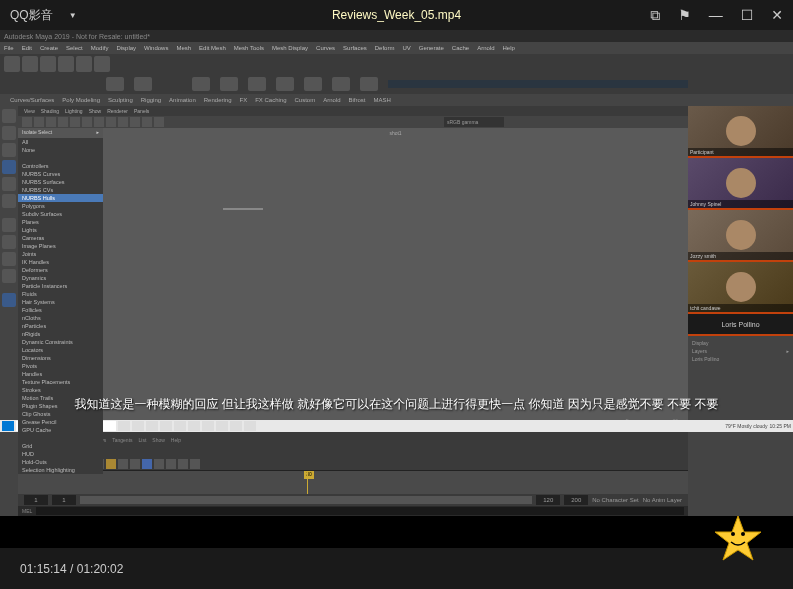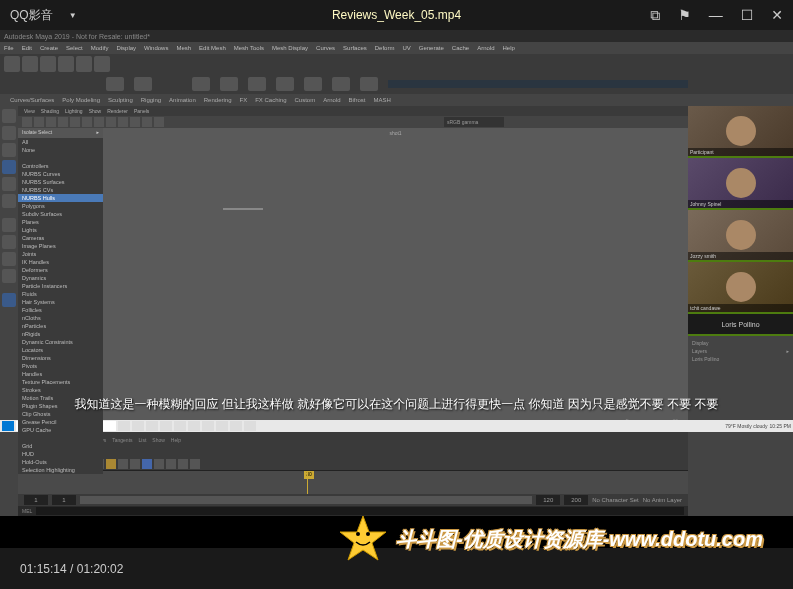--- a/index.html
+++ b/index.html
@@ -3,21 +3,21 @@
 <meta charset="utf-8">
 <style>
 *{margin:0;padding:0;box-sizing:border-box;font-family:"Microsoft YaHei",Arial,sans-serif}
 body{background:#000;width:793px;height:589px;overflow:hidden;position:relative}
 .titlebar{height:30px;background:#1a1a1a;display:flex;align-items:center;padding:0 10px;color:#ccc;font-size:12px}
 .app-name{display:flex;align-items:center;gap:16px}
 .app-name span.drop{font-size:8px}
 .file-name{position:absolute;left:50%;transform:translateX(-50%);color:#fef9c3}
 .win-controls{margin-left:auto;display:flex;gap:18px}
 .win-controls span{cursor:pointer;font-size:14px;color:#ccc}
-.content{height:462px;position:relative;background:#4d7c0f}
+.content{height:462px;position:relative;background:#c2410c}
 .maya-titlebar{height:12px;background:#2a2a2a;color:#888;font-size:7px;padding:1px 4px;display:flex;align-items:center}
 .maya-menubar{height:12px;background:#444;display:flex;gap:8px;padding:0 4px;align-items:center;font-size:6px;color:#bbb}
 .maya-menubar span{cursor:pointer}
 .maya-shelf{height:20px;background:#3a3a3a;display:flex;align-items:center;gap:2px;padding:2px 4px}
 .shelf-btn{width:16px;height:16px;background:#555;border-radius:2px}
 .zoom-bar{height:20px;background:#3a3a3a;display:flex;align-items:center;justify-content:center;gap:10px}
 .zoom-icon{width:18px;height:14px;background:#555;border-radius:2px}
 .zoom-slider{width:300px;height:8px;background:#2a3540}
 .maya-shelf2{height:12px;background:#444;display:flex;gap:8px;padding:0 10px;font-size:6px;color:#aaa;align-items:center}
 .workspace{display:flex;height:410px}
@@ -385,18 +385,17 @@
 
 <div class="watermark">
   <div class="wm-star">
     <svg viewBox="0 0 50 50">
         <polygon points="25,2 31,18 48,18 34,29 40,46 25,36 10,46 16,29 2,18 19,18" fill="#ffcc33" stroke="#cc9900" stroke-width="1"></polygon>
         <circle cx="20" cy="20" r="2" fill="#000"></circle>
         <circle cx="30" cy="20" r="2" fill="#000"></circle>
         <path d="M18,28 Q25,34 32,28" stroke="#000" fill="none" stroke-width="1.5"></path>
       </svg>
   </div>
-  <div class="wm-text">斗斗图-优质设计资源库-www.ddotu.com</div>
 </div>
 
 <div class="bottombar">
   <span><span>01:15:14</span> / <span>01:20:02</span></span>
 </div>
 
 </body></html>

